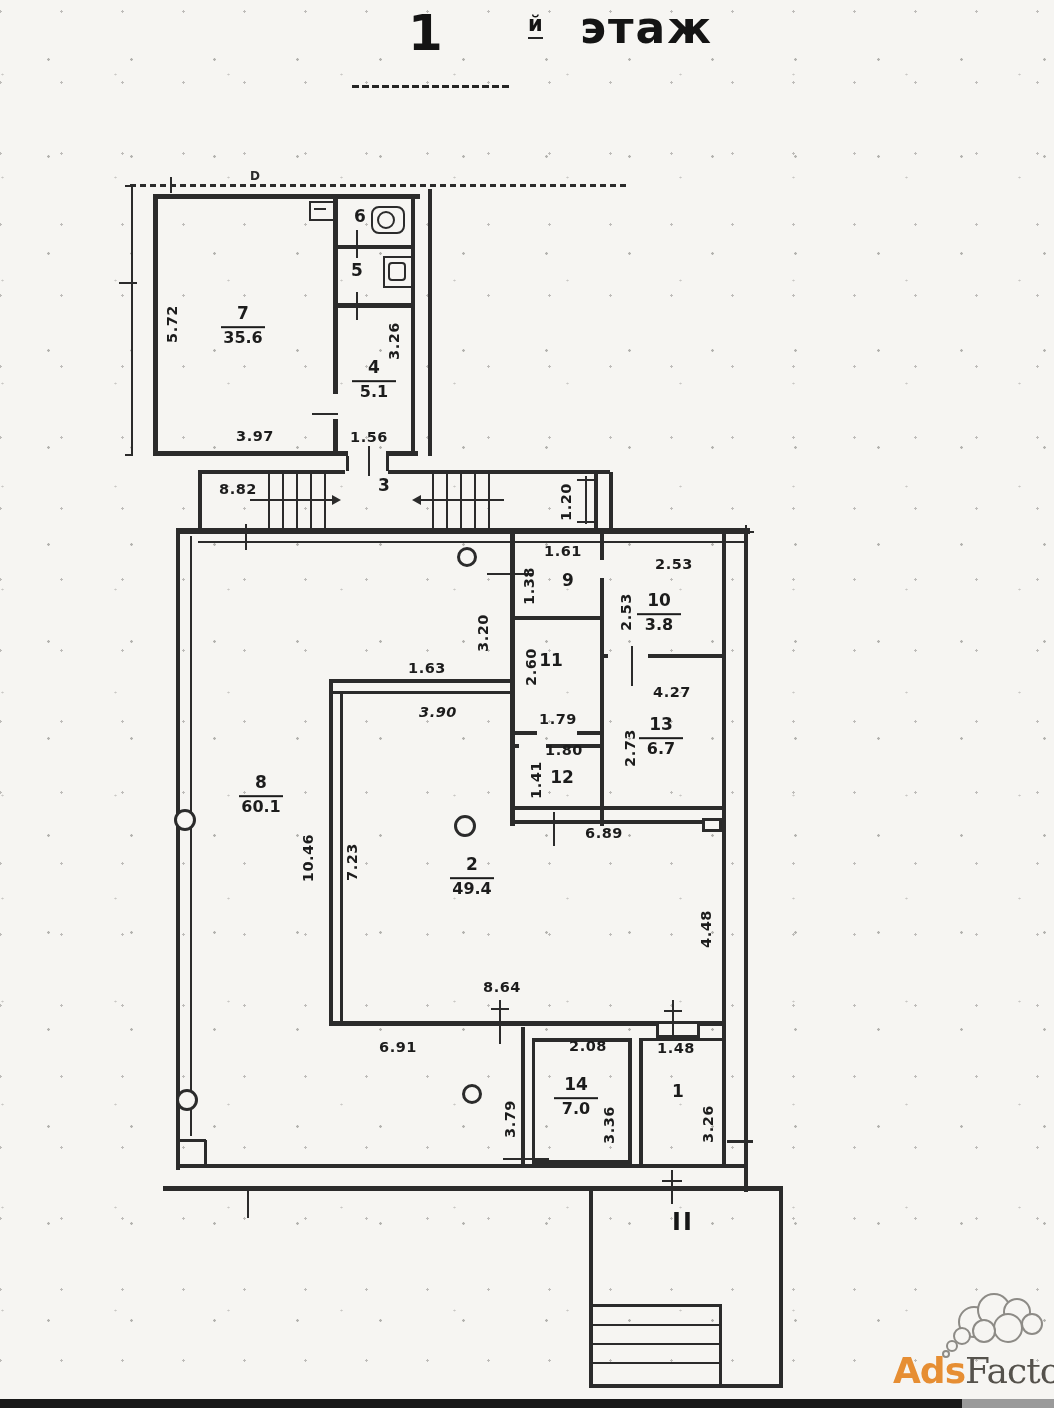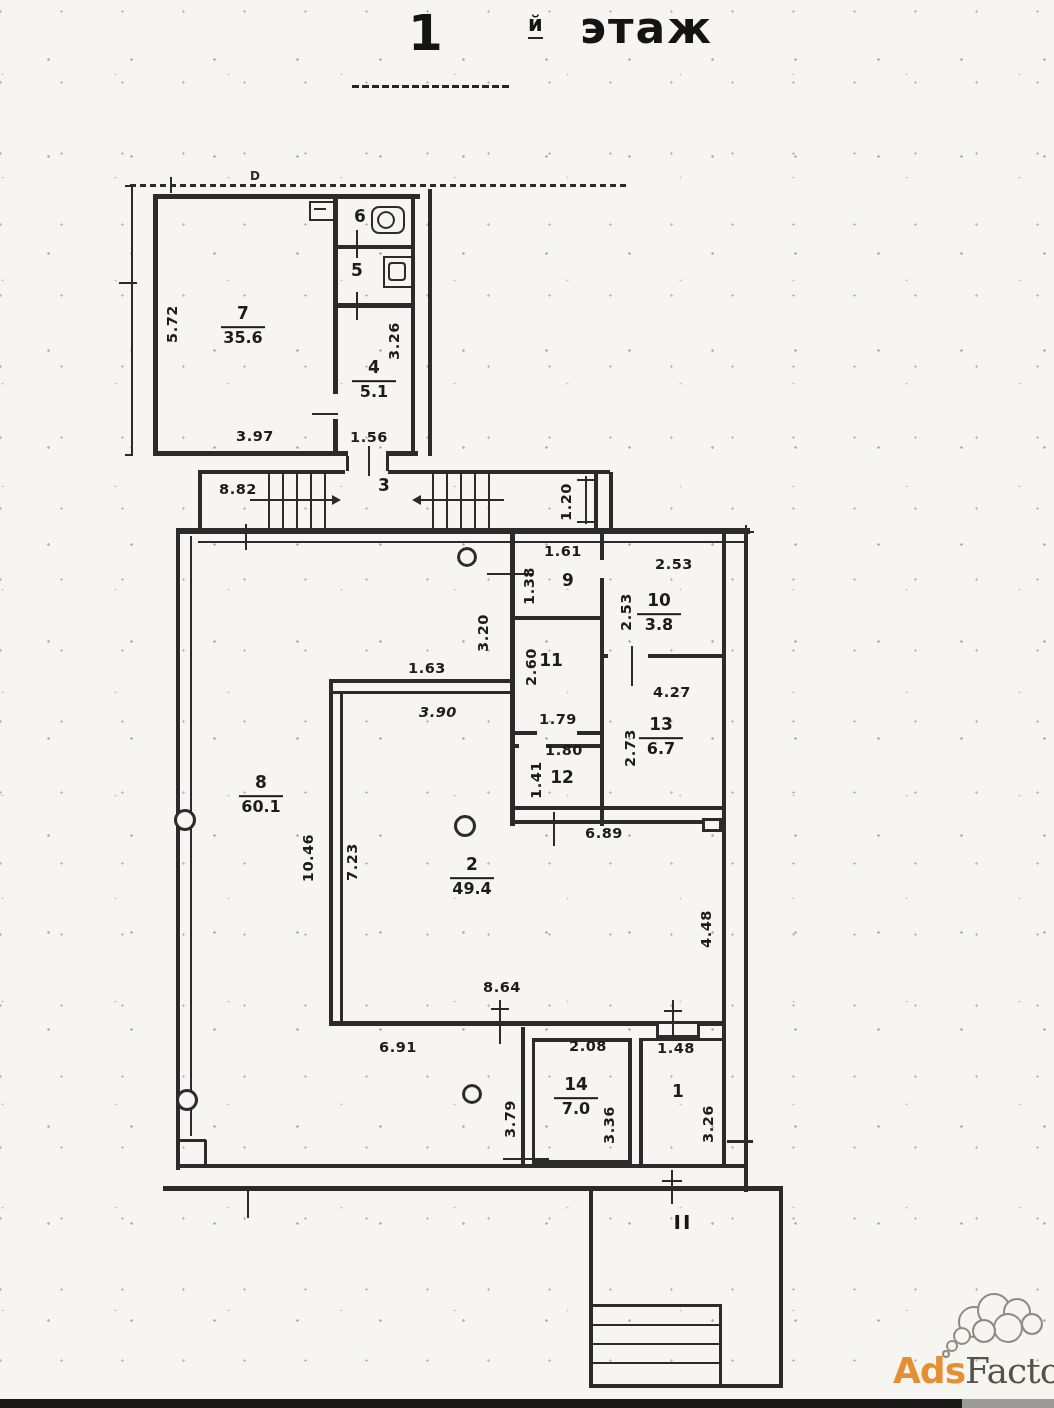--- a/index.html
+++ b/index.html
@@ -28,21 +28,21 @@
   .wall.dashed{background:repeating-linear-gradient(90deg,#2b2b2b 0 6px,rgba(0,0,0,0) 6px 10px);}
   .pbox{position:absolute;border:3px solid #2b2b2b;background:#f6f5f2;box-sizing:border-box;}
   .column{position:absolute;border:3px solid #2b2b2b;border-radius:50%;background:#f6f5f2;box-sizing:border-box;}
   .room-label{position:absolute;transform:translate(-50%,-50%);text-align:center;color:#1c1c1c;line-height:1.05;z-index:5;}
   .rnum{font-size:17px;font-weight:700;}
   .rline{height:0;border-top:2px solid #1c1c1c;width:44px;margin:3px auto 2px;}
   .rarea{font-size:16px;font-weight:700;}
   .dim{position:absolute;transform:translate(-50%,-50%);font-size:14.5px;font-weight:700;color:#1c1c1c;
     white-space:nowrap;letter-spacing:.5px;z-index:5;}
   .sec2{position:absolute;left:683px;top:1222px;transform:translate(-50%,-50%);
-    font-size:20px;font-weight:700;color:#161616;letter-spacing:2px;text-align:center;}
+    font-size:24px;font-weight:700;color:#161616;letter-spacing:2px;text-align:center;}
   
   .arrow-r{position:absolute;left:332px;top:495px;width:0;height:0;
     border-top:5px solid transparent;border-bottom:5px solid transparent;border-left:9px solid #2b2b2b;}
   .arrow-l{position:absolute;left:412px;top:495px;width:0;height:0;
     border-top:5px solid transparent;border-bottom:5px solid transparent;border-right:9px solid #2b2b2b;}
   
   .vent{position:absolute;left:309px;top:201px;width:22px;height:16px;border:2px solid #2b2b2b;background:#f6f5f2;}
   .vent-tick{position:absolute;left:314px;top:208px;width:12px;height:2px;background:#2b2b2b;}
   .toilet{position:absolute;left:371px;top:206px;width:30px;height:24px;border:2px solid #2b2b2b;border-radius:8px;background:#f6f5f2;}
   .toilet-bowl{position:absolute;left:377px;top:211px;width:14px;height:14px;border:2px solid #2b2b2b;border-radius:50%;background:#f6f5f2;}

